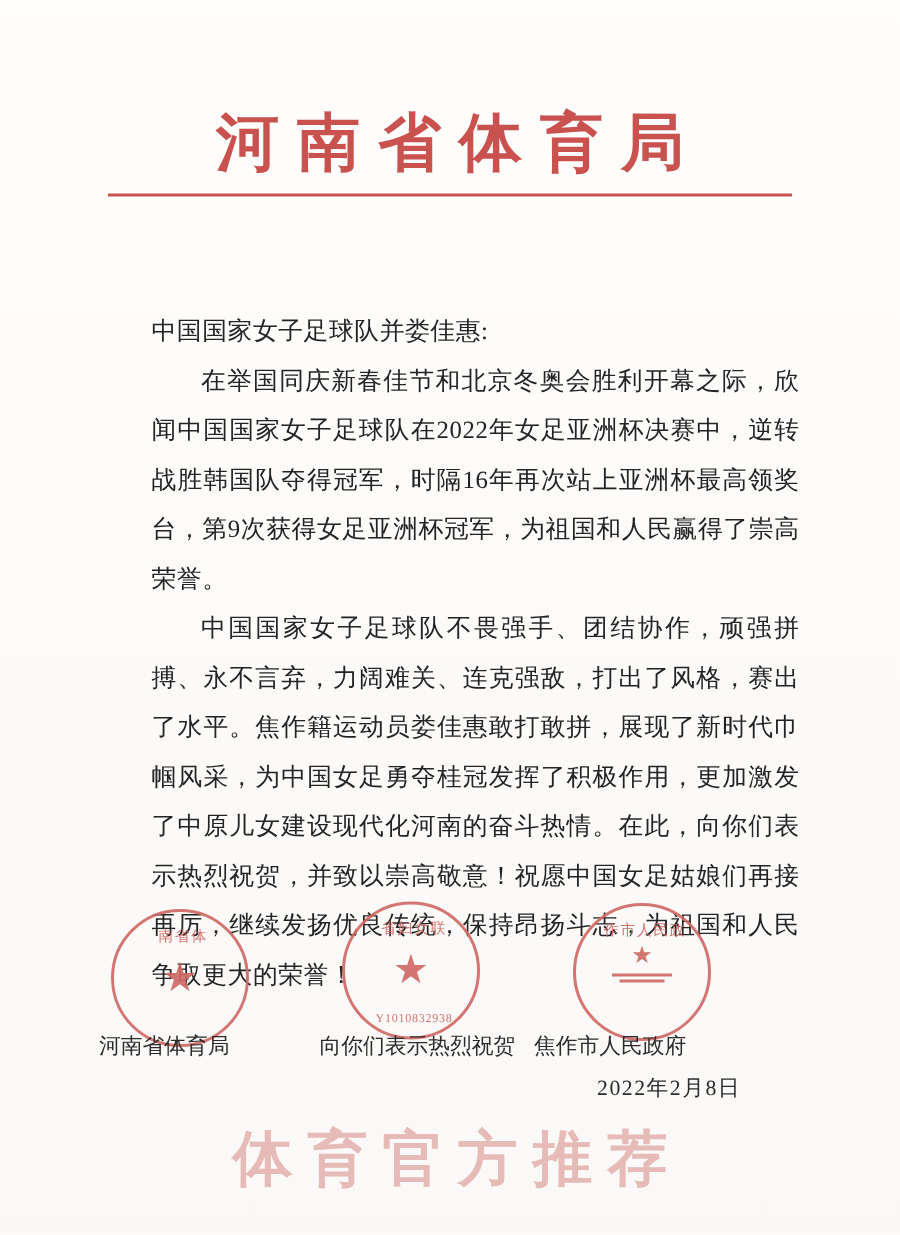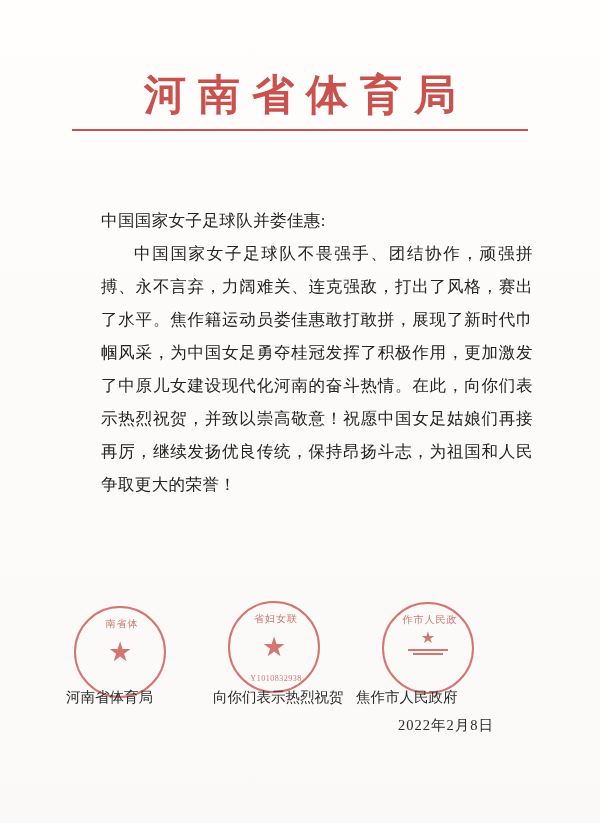--- a/index.html
+++ b/index.html
@@ -199,20 +199,21 @@
   <div class="paper-tex"></div>
 
   <div class="letterhead">
     <div class="letterhead-title">河南省体育局</div>
   </div>
   <div class="letterhead-rule"></div>
 
 
   <div class="body-text">
     <p class="salutation">中国国家女子足球队并娄佳惠:</p>
+    <p class="para">在举国同庆新春佳节和北京冬奥会胜利开幕之际，欣闻中国国家女子足球队在2022年女足亚洲杯决赛中，逆转战胜韩国队夺得冠军，时隔16年再次站上亚洲杯最高领奖台，第9次获得女足亚洲杯冠军，为祖国和人民赢得了崇高荣誉。</p>
     <p class="para">中国国家女子足球队不畏强手、团结协作，顽强拼搏、永不言弃，力阔难关、连克强敌，打出了风格，赛出了水平。焦作籍运动员娄佳惠敢打敢拼，展现了新时代巾帼风采，为中国女足勇夺桂冠发挥了积极作用，更加激发了中原儿女建设现代化河南的奋斗热情。在此，向你们表示热烈祝贺，并致以崇高敬意！祝愿中国女足姑娘们再接再厉，继续发扬优良传统，保持昂扬斗志，为祖国和人民争取更大的荣誉！</p>
   </div>
 
   <div class="seals">
     <div class="seal seal-1">
       <div class="arc-top">南省体</div>
       <div class="star">★</div>
     </div>
     <div class="seal seal-2">
       <div class="arc-top">省妇女联</div>
@@ -230,13 +231,14 @@
   </div>
 
   <div class="signers">
     <div class="signer signer-1">河南省体育局</div>
     <div class="signer signer-2">向你们表示热烈祝贺</div>
     <div class="signer signer-3">焦作市人民政府</div>
   </div>
 
   <div class="date-line">2022年2月8日</div>
 
+  <div class="watermark">体育官方推荐</div>
 </div>
 
 </body></html>

